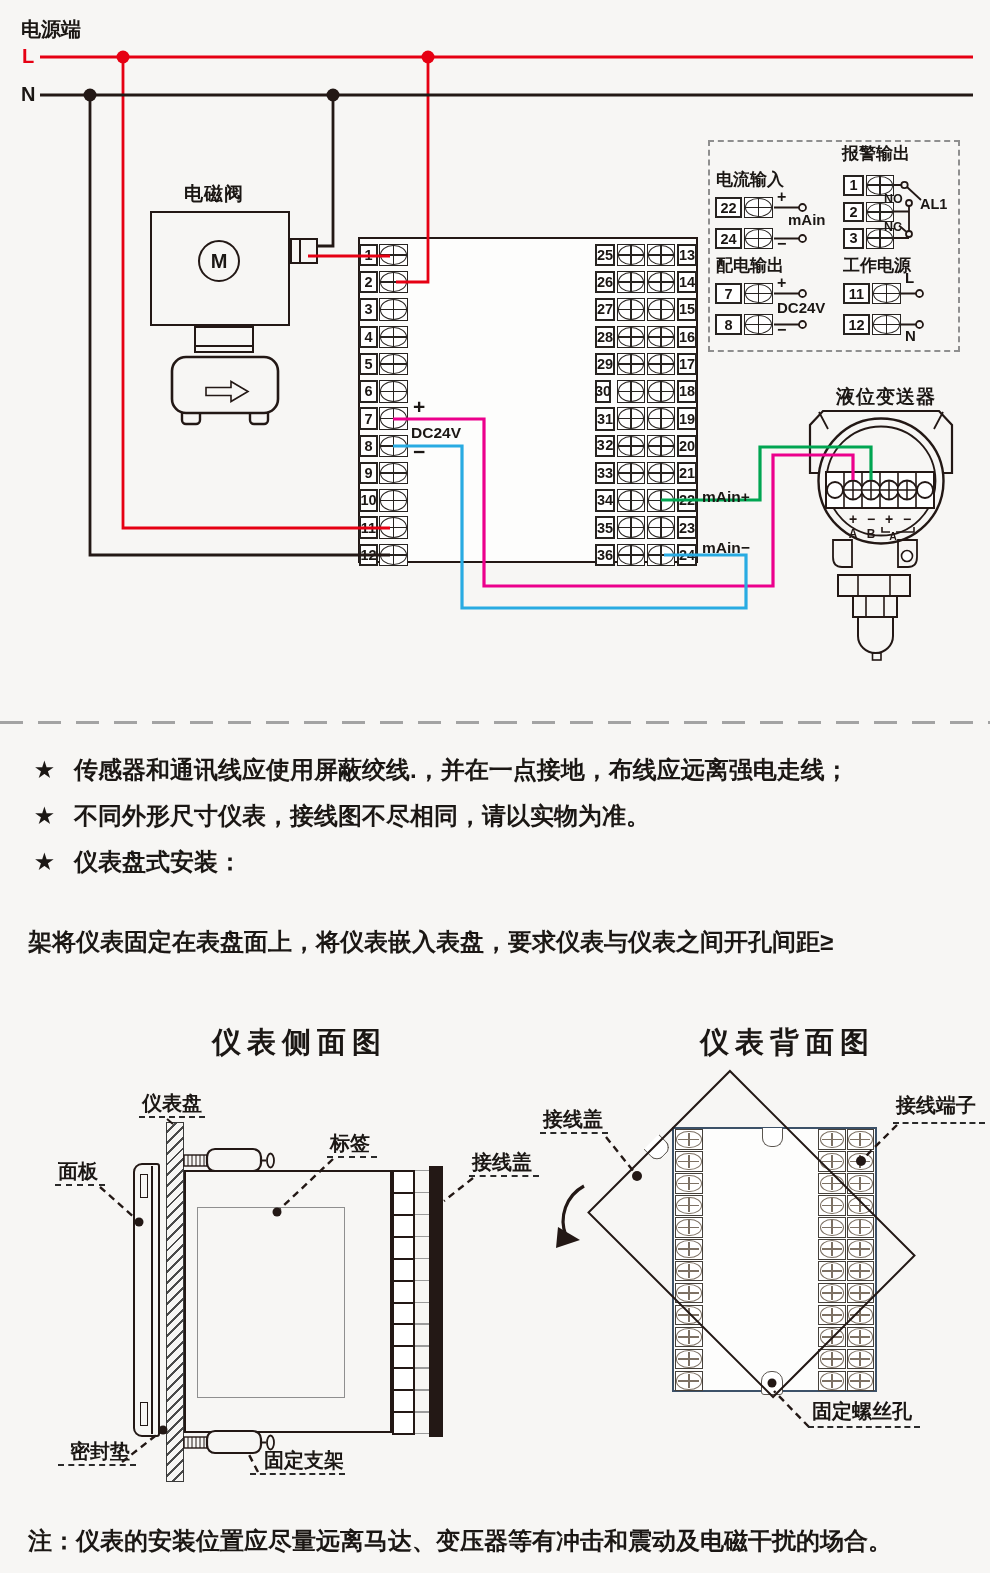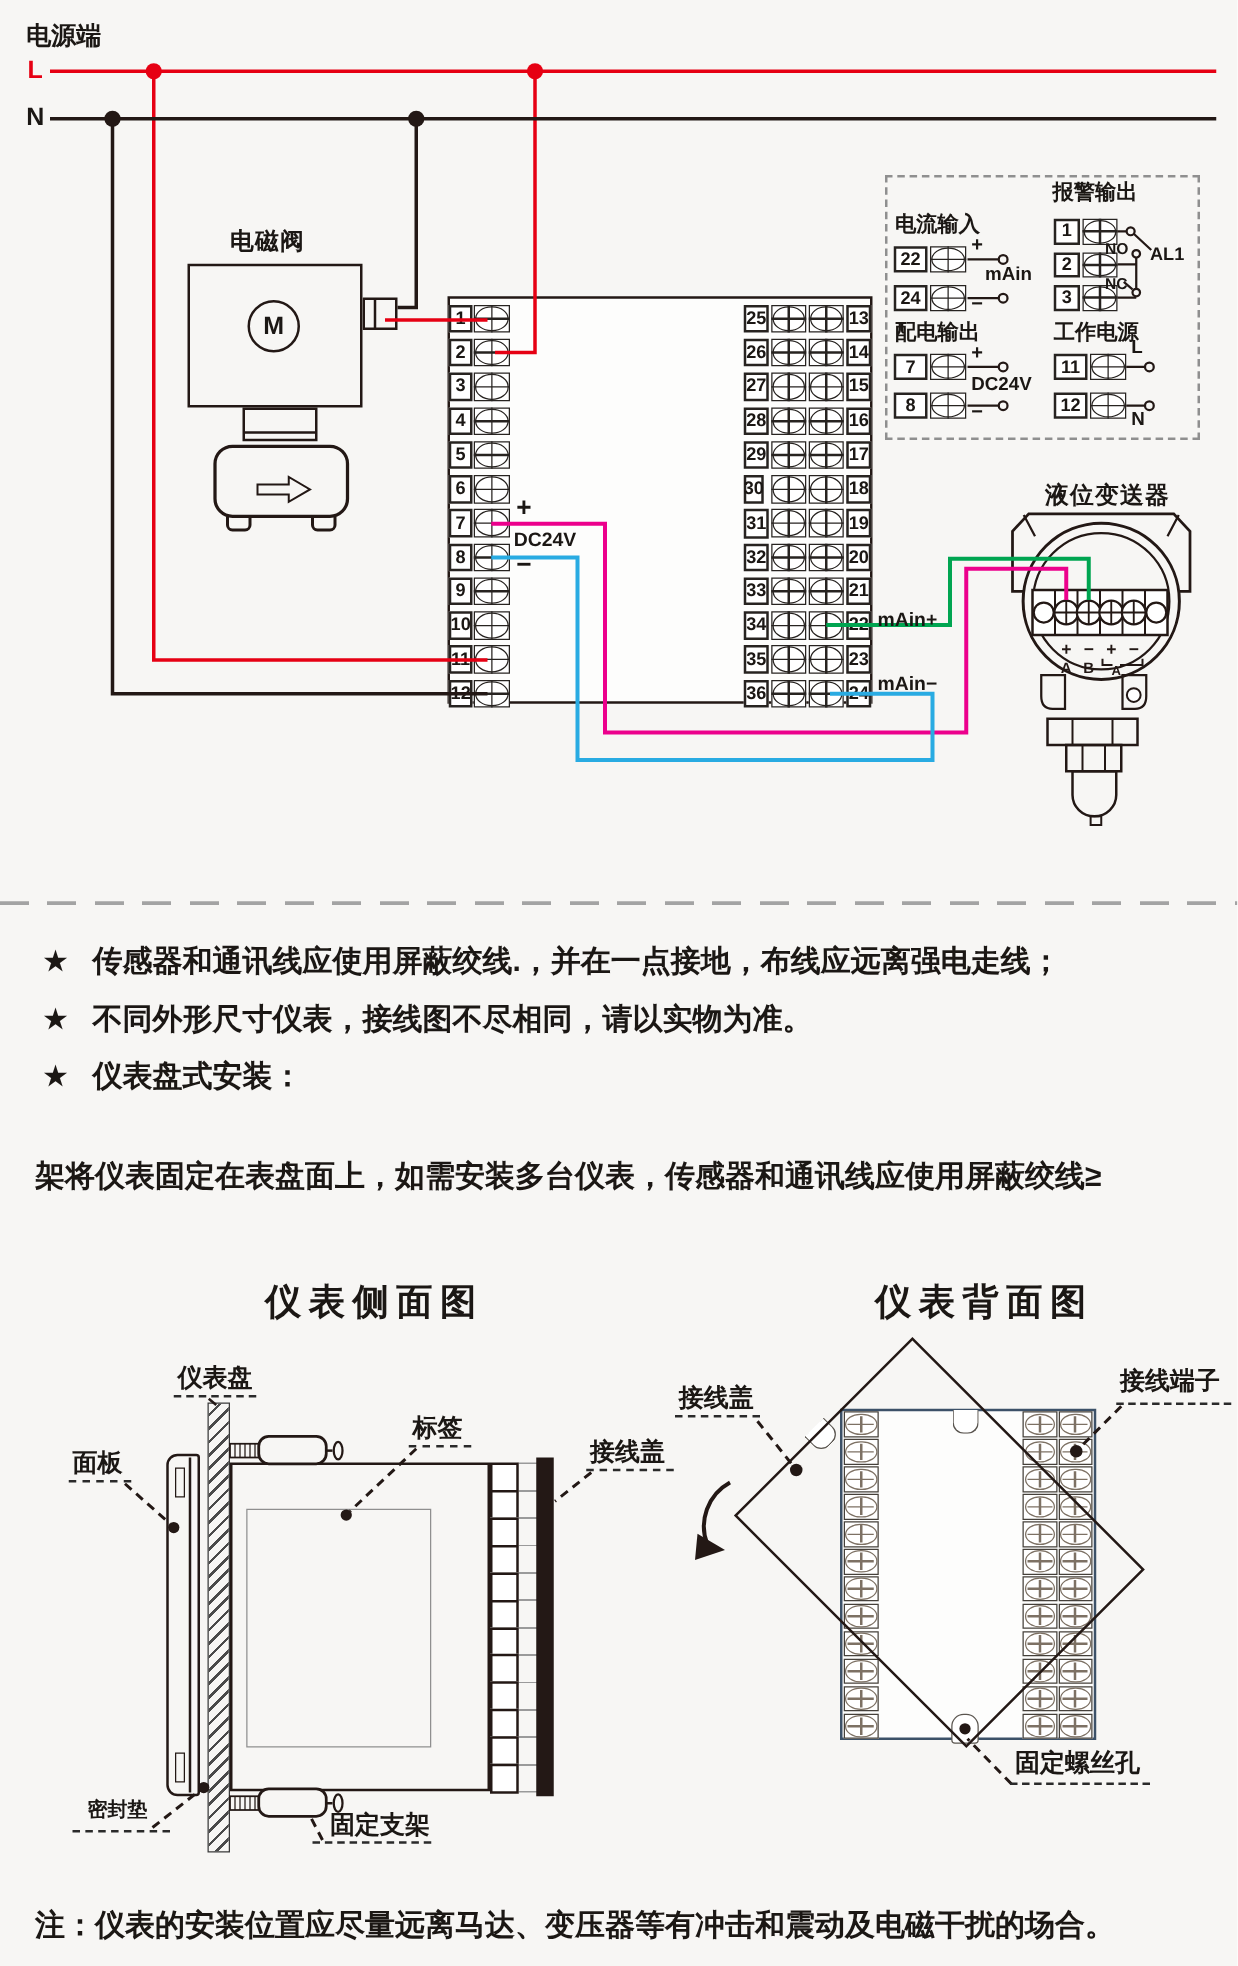--- a/index.html
+++ b/index.html
@@ -202,21 +202,21 @@
         <i></i>
         <b></b>
         <s></s>
       </div>
       <div class="screw" style="left: 647px; top: 407.32px; width: 28px; height: 22.5px;">
         <i></i>
         <b></b>
         <s></s>
       </div>
       <div class="num" style="left: 677px; top: 407.32px; width: 20px; height: 22.5px;">19</div>
-      <div class="num" style="left: 595px; top: 434.59px; width: 20px; height: 22.5px;">32</div>
+      <div class="num" style="left: 595px; top: 434.59px; width: 20px; height: 22.5px; font-family: Liberation Mono, monospace;">32</div>
       <div class="screw" style="left: 617px; top: 434.59px; width: 28px; height: 22.5px;">
         <i></i>
         <b></b>
         <s></s>
       </div>
       <div class="screw" style="left: 647px; top: 434.59px; width: 28px; height: 22.5px;">
         <i></i>
         <b></b>
         <s></s>
       </div>
@@ -446,21 +446,21 @@
   </svg>
 
   <div class="divider"></div>
 
   <div class="t" style="left:35px;top:758px;font-size:21px">★</div>
   <div class="t" style="left:74px;top:756px;font-size:24px">传感器和通讯线应使用屏蔽绞线.，并在一点接地，布线应远离强电走线；</div>
   <div class="t" style="left:35px;top:804px;font-size:21px">★</div>
   <div class="t" style="left:74px;top:802px;font-size:24px">不同外形尺寸仪表，接线图不尽相同，请以实物为准。</div>
   <div class="t" style="left:35px;top:850px;font-size:21px">★</div>
   <div class="t" style="left:74px;top:848px;font-size:24px">仪表盘式安装：</div>
-  <div class="t" style="left:28px;top:928px;font-size:24px">架将仪表固定在表盘面上，如需安装多台仪表，传感器和通讯线应使用屏蔽绞线≥</div>
+  <div class="t" style="left:28px;top:928px;font-size:24px">架将仪表固定在表盘面上，将仪表嵌入表盘，要求仪表与仪表之间开孔间距≥</div>
 
   <div class="t serif" style="left:212px;top:1026px;font-size:29px;letter-spacing:6px">仪表侧面图</div>
   <div class="hatch"></div>
   <div class="box" style="left:133px;top:1163px;width:27px;height:274px;border-radius:9px 3px 3px 9px;background:#f7f6f4"></div>
   <div class="abs" style="left:151px;top:1166px;width:1.8px;height:268px;background:#231815;z-index:11"></div>
   <div class="abs" style="left:140px;top:1174px;width:8px;height:24px;border:1.5px solid #231815;box-sizing:border-box;z-index:11"></div>
   <div class="abs" style="left:140px;top:1402px;width:8px;height:24px;border:1.5px solid #231815;box-sizing:border-box;z-index:11"></div>
   <div class="box" style="left:184px;top:1170px;width:208px;height:263px"></div>
   <div class="abs" style="left:197px;top:1207px;width:148px;height:191px;border:1.6px solid #8f8f8f;box-sizing:border-box;z-index:9"></div>
   <div id="ladder" class="abs" style="inset:0">
@@ -481,21 +481,21 @@
   <div class="abs" style="left:429px;top:1166px;width:14px;height:271px;background:#231815;z-index:12"></div>
 
   <div class="t" style="left:142px;top:1092px;font-size:20px">仪表盘</div>
   <div class="dul" style="left:139px;top:1116px;width:66px"></div>
   <div class="t" style="left:58px;top:1160px;font-size:20px">面板</div>
   <div class="dul" style="left:55px;top:1184px;width:50px"></div>
   <div class="t" style="left:330px;top:1132px;font-size:20px">标签</div>
   <div class="dul" style="left:327px;top:1156px;width:50px"></div>
   <div class="t" style="left:472px;top:1151px;font-size:20px">接线盖</div>
   <div class="dul" style="left:469px;top:1175px;width:70px"></div>
-  <div class="t" style="left:70px;top:1440px;font-size:16px">密封垫</div>
+  <div class="t" style="left:70px;top:1440px;font-size:20px">密封垫</div>
   <div class="dul" style="left:58px;top:1464px;width:78px"></div>
   <div class="t" style="left:264px;top:1449px;font-size:20px">固定支架</div>
   <div class="dul" style="left:250px;top:1473px;width:95px"></div>
 
   <div class="t serif" style="left:700px;top:1026px;font-size:29px;letter-spacing:6px">仪表背面图</div>
   <div class="abs" style="left:672px;top:1127px;width:205px;height:265px;border:2.6px solid #3c5168;background:#fdfdfc;box-sizing:border-box;z-index:8"></div>
   <div id="back-cells" class="abs" style="inset:0">
       <div class="bcell" style="left: 674.5px; top: 1129.3px; width: 28.5px; height: 20.6px;">
         <i></i>
         <b></b>

